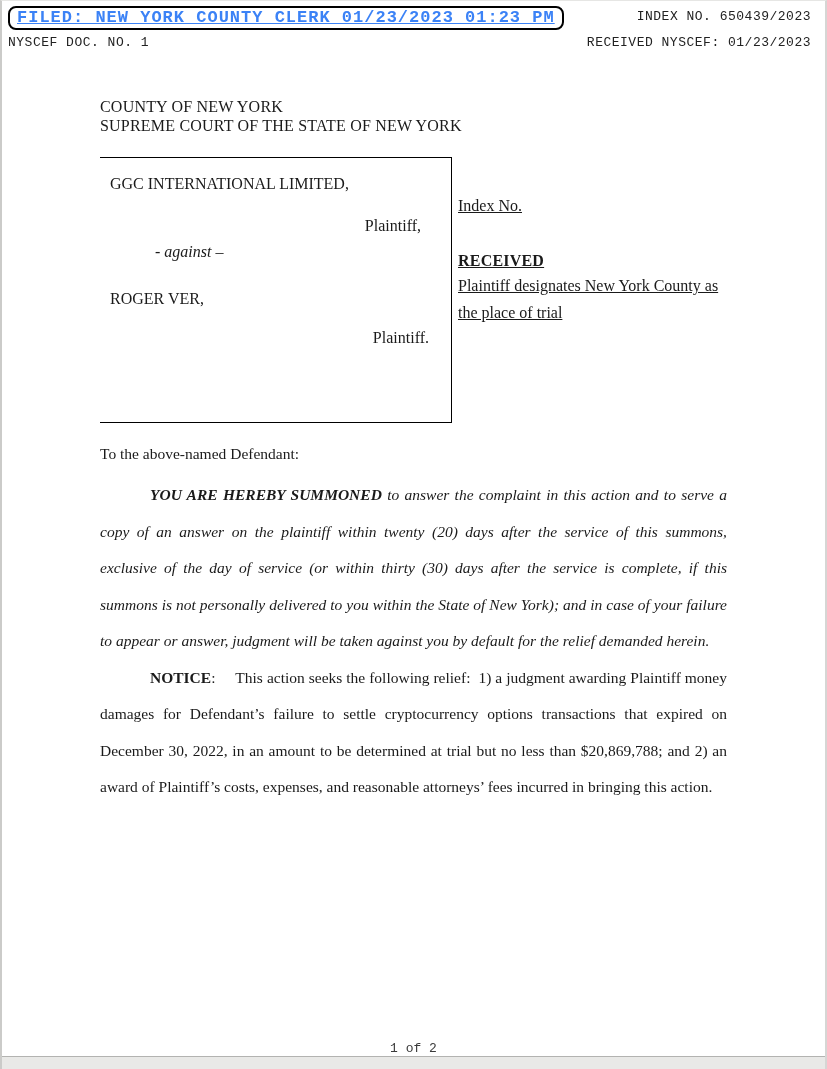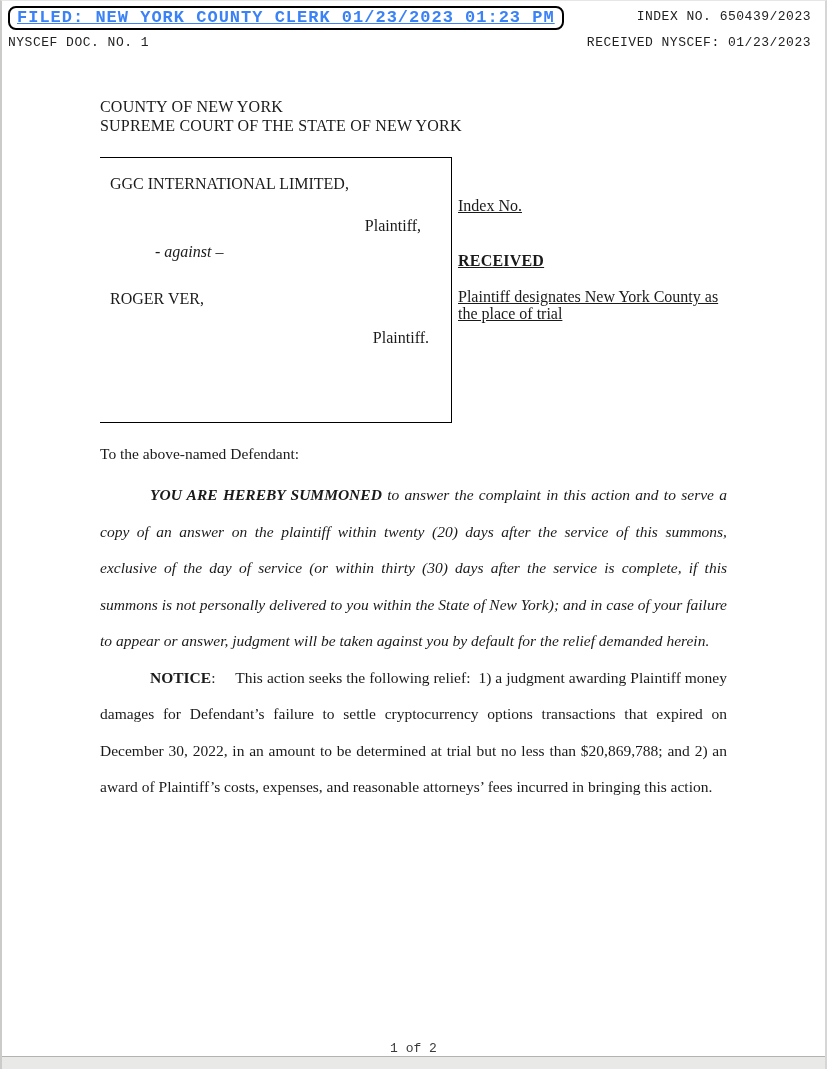--- a/index.html
+++ b/index.html
@@ -57,21 +57,21 @@
   .cap-versus { margin-top: 8px; padding-left: 45px; font-style: italic; }
   .cap-defendant { margin-top: 29px; }
   .cap-defendant-role { margin-top: 21px; text-align: right; padding-right: 22px; }
   .caption-right { margin-left: 6px; padding-top: 40px; width: 292px; text-decoration: underline; }
   .cap-doc-title {
     margin-top: 37px;
     font-weight: bold;
     text-decoration: underline;
     letter-spacing: 0.2px;
   }
-  .cap-designation { margin-top: 18px; line-height: 17px; }
+  .cap-designation { margin-top: 2px; line-height: 27px; }
   
   .salutation { margin-top: 22px; font-size: 15.5px; }
   .para {
     font-size: 15.5px;
     line-height: 36.5px;
     text-align: justify;
     text-indent: 50px;
   }
   .para.first { margin-top: 14px; font-style: italic; }
   

